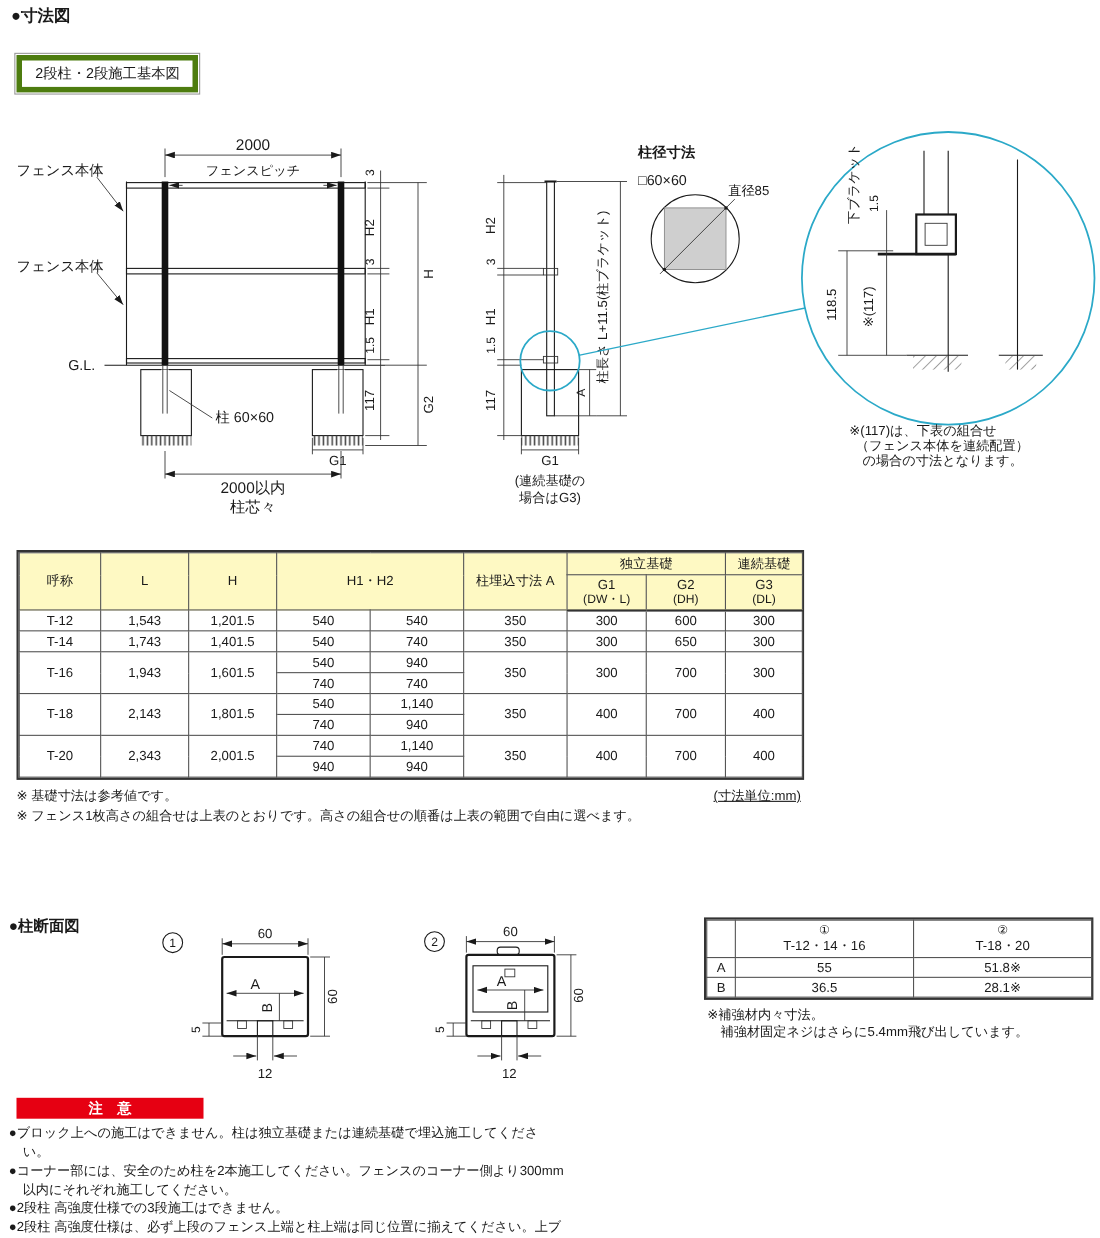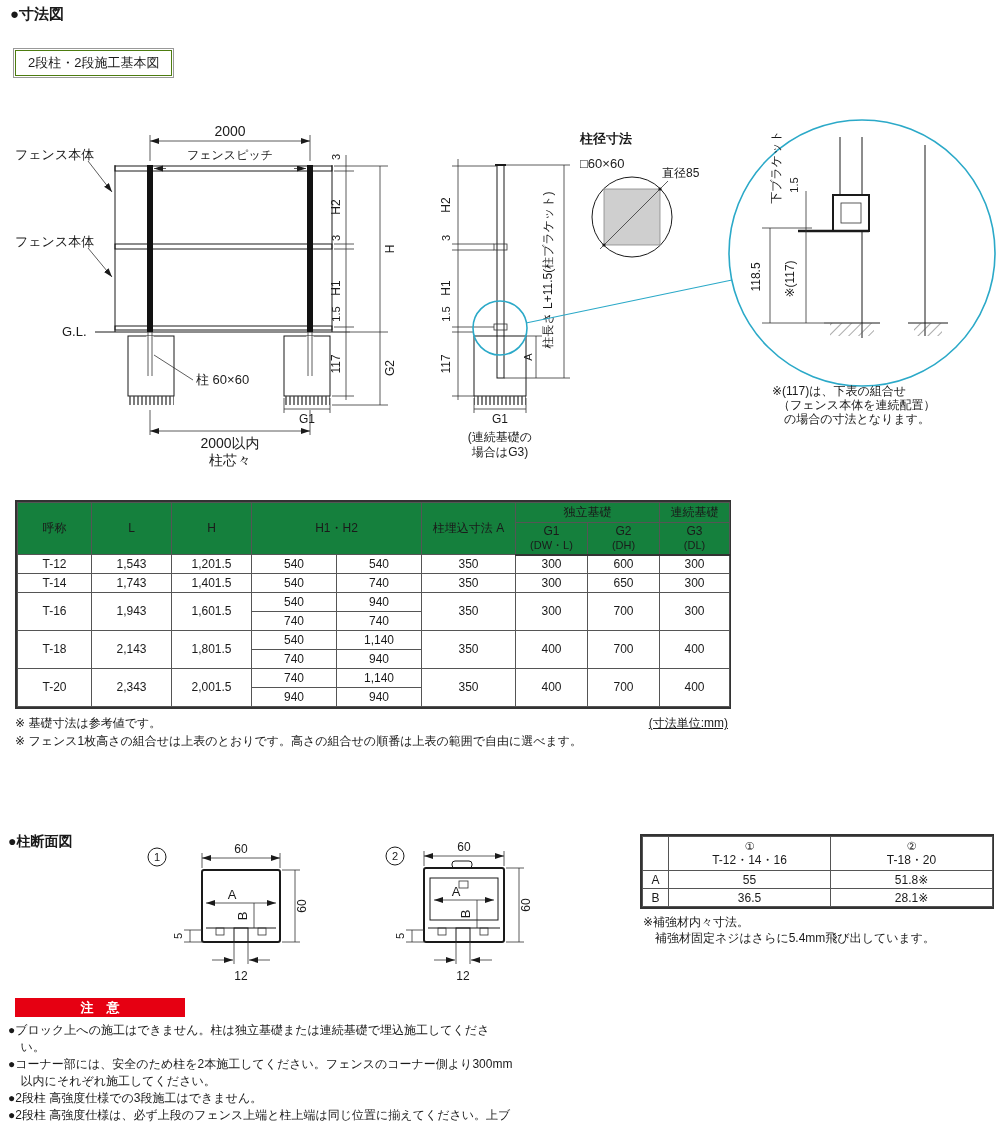--- a/index.html
+++ b/index.html
@@ -2,36 +2,36 @@
 <html><head>
 <meta charset="utf-8">
 <style>
   * { margin:0; padding:0; box-sizing:border-box; }
   html,body { background:#fff; }
   body { width:1000px; height:1125px; position:relative; font-family:"Liberation Sans","DejaVu Sans",sans-serif; color:#1a1a1a; }
   .abs { position:absolute; }
   #page { position:relative; width:1000px; height:1125px; overflow:hidden; background:#fff; }
 
   .page-title { left:10px; top:5px; font-size:15px; font-weight:bold; }
-  .box-label { left:15px; top:50px; border:1px solid #4d7c0f; outline:1px solid #999; outline-offset:1px; padding:3px 12px; font-size:13px; }
+  .box-label { left:15px; top:50px; border:5px solid #4d7c0f; outline:1px solid #999; outline-offset:1px; padding:3px 12px; font-size:13px; }
 
   svg text { font-family:"Liberation Sans","DejaVu Sans",sans-serif; fill:#1a1a1a; font-size:12px; }
   .t11 { font-size:11px; } .t12 { font-size:12px; } .t13 { font-size:13px; } .t14 { font-size:14px; }
   .bold { font-weight:bold; }
   .mid { text-anchor:middle; }
   .s1 { stroke:#1a1a1a; stroke-width:1; fill:none; }
   .s08 { stroke:#333; stroke-width:0.8; fill:none; }
   .s2 { stroke:#1a1a1a; stroke-width:2; fill:none; }
   .cy { stroke:#2ba9c8; fill:none; }
 
   
   .main-table-wrap { left:15px; top:500px; width:716px; border:2px solid #333; }
   table.main-table { border-collapse:collapse; table-layout:fixed; width:712px; text-align:center; font-size:12px; }
   table.main-table th, table.main-table td { border:1px solid #555; padding:0; line-height:1.25; }
-  table.main-table thead th { background:#15803d; font-weight:normal; }
+  table.main-table thead th { background:#fef9c3; font-weight:normal; }
   table.main-table thead tr:last-child th { border-bottom:2px solid #333; }
   table.main-table thead tr.h1 { height:20px; }
   table.main-table thead tr.h2 { height:32px; }
   table.main-table tbody tr { height:19px; }
   .hdr-sub { display:block; font-size:11px; }
 
   .table-notes { left:15px; top:716px; width:713px; font-size:12px; line-height:1.3; }
   .table-notes .note-line { margin-bottom:2px; }
   .unit-note { position:absolute; right:0; top:0; font-size:12px;text-decoration:underline; }
 

